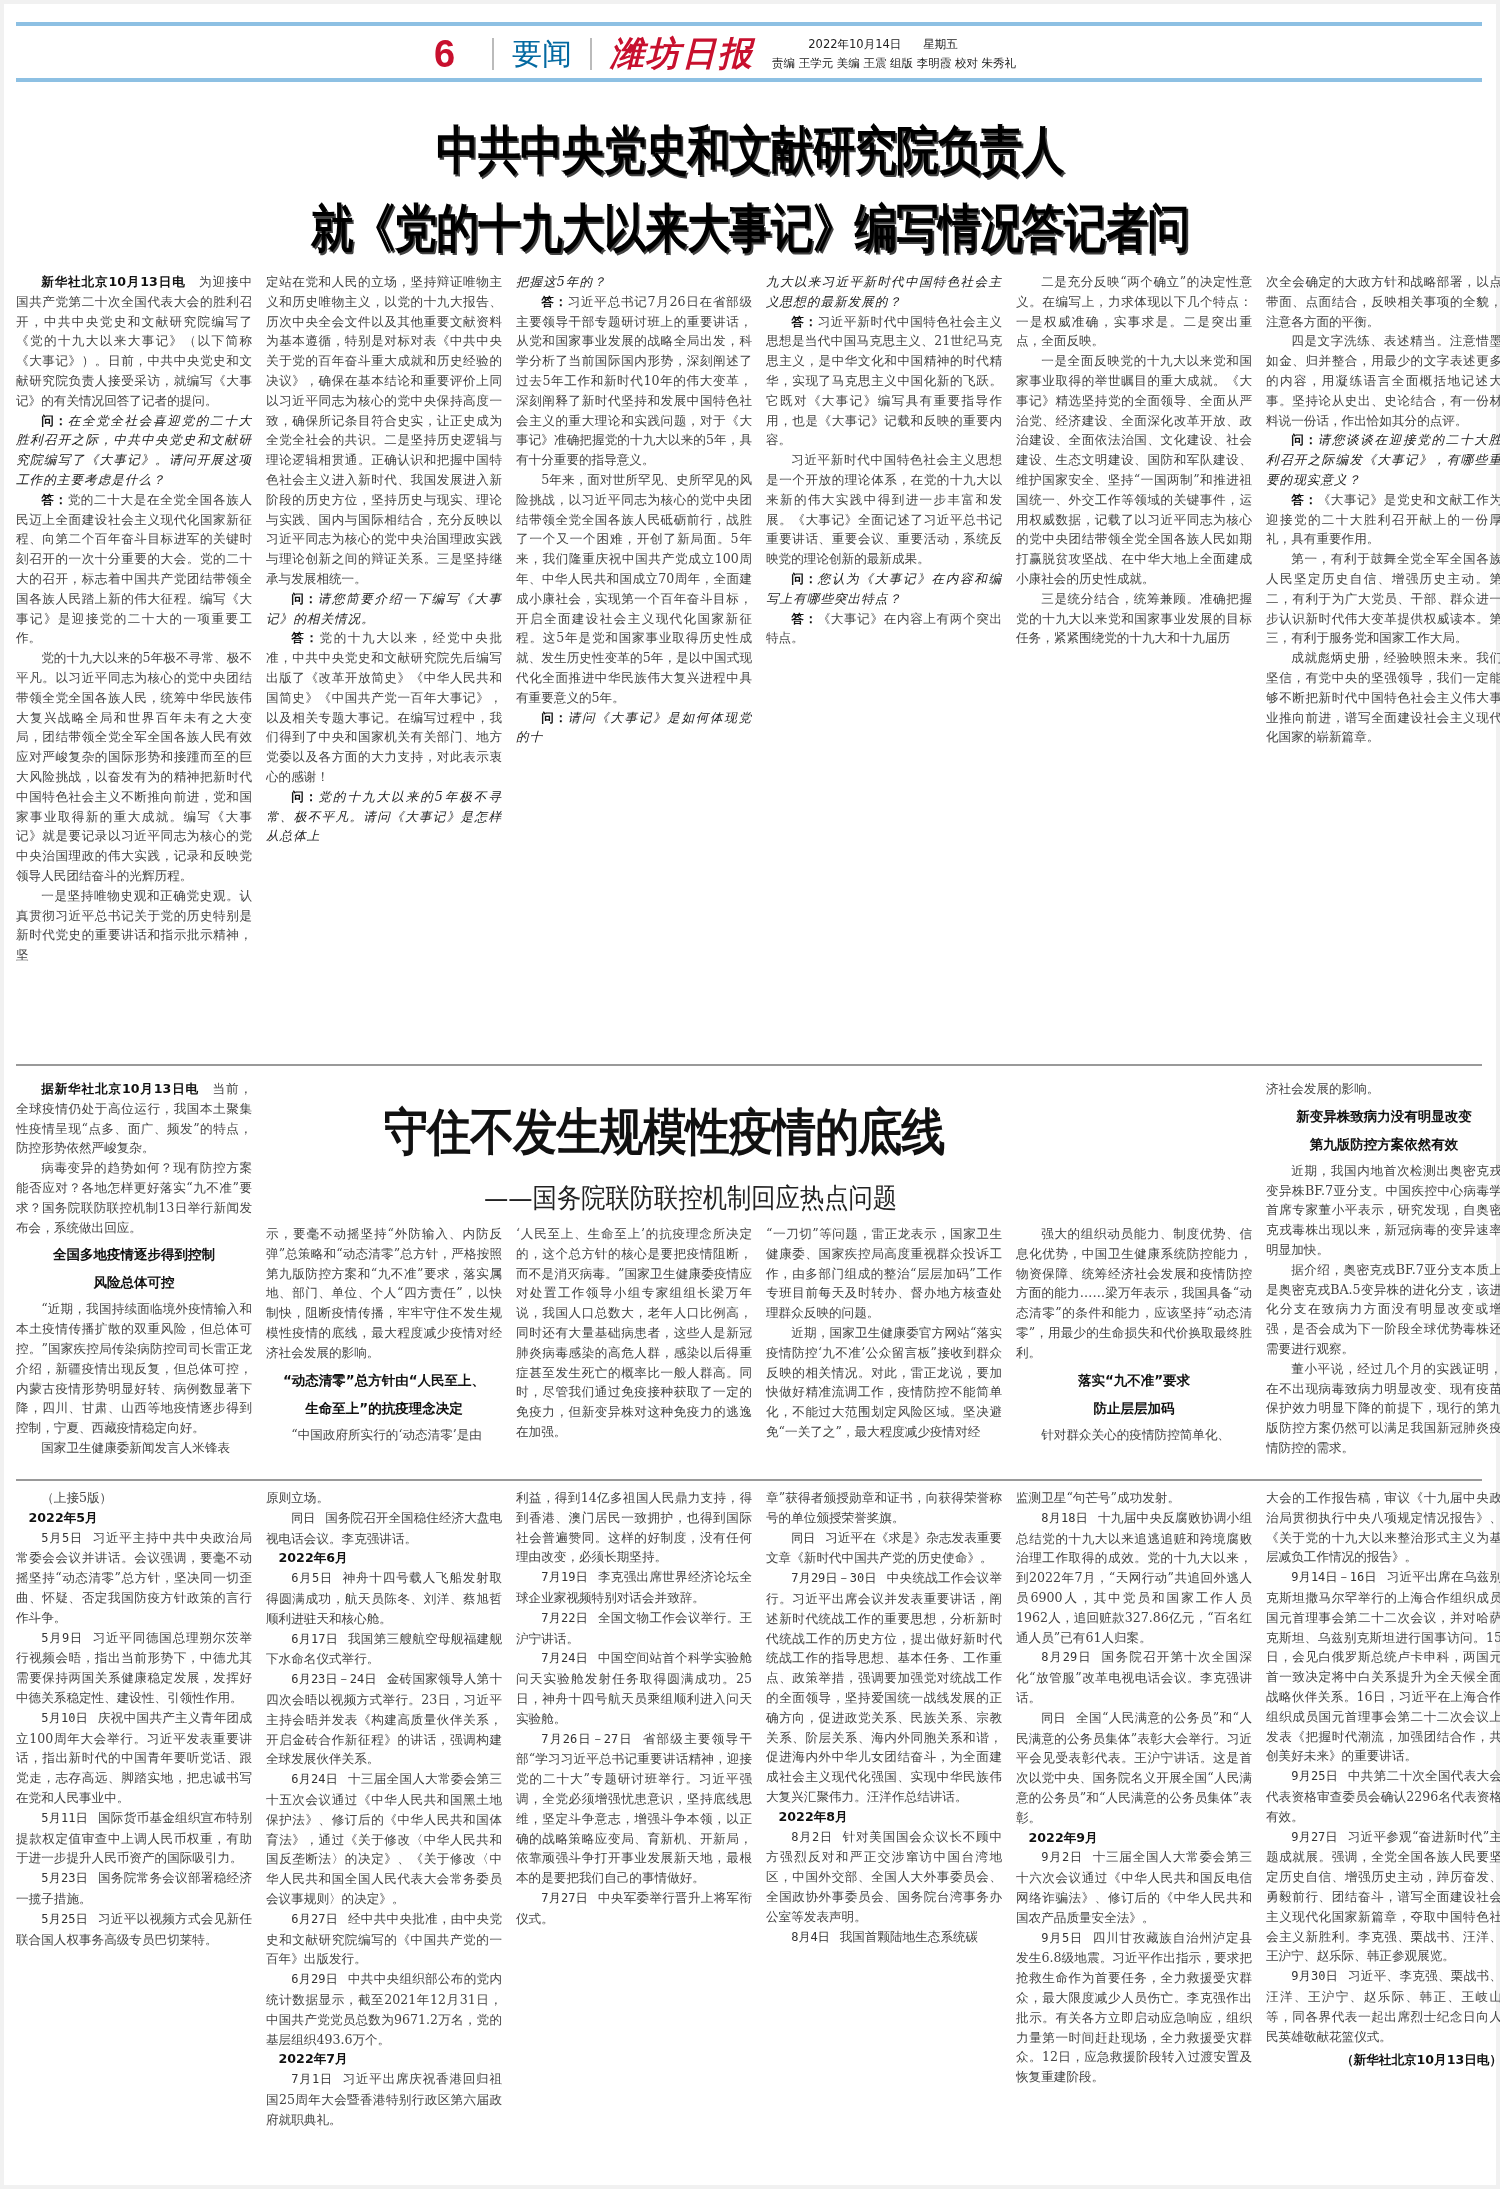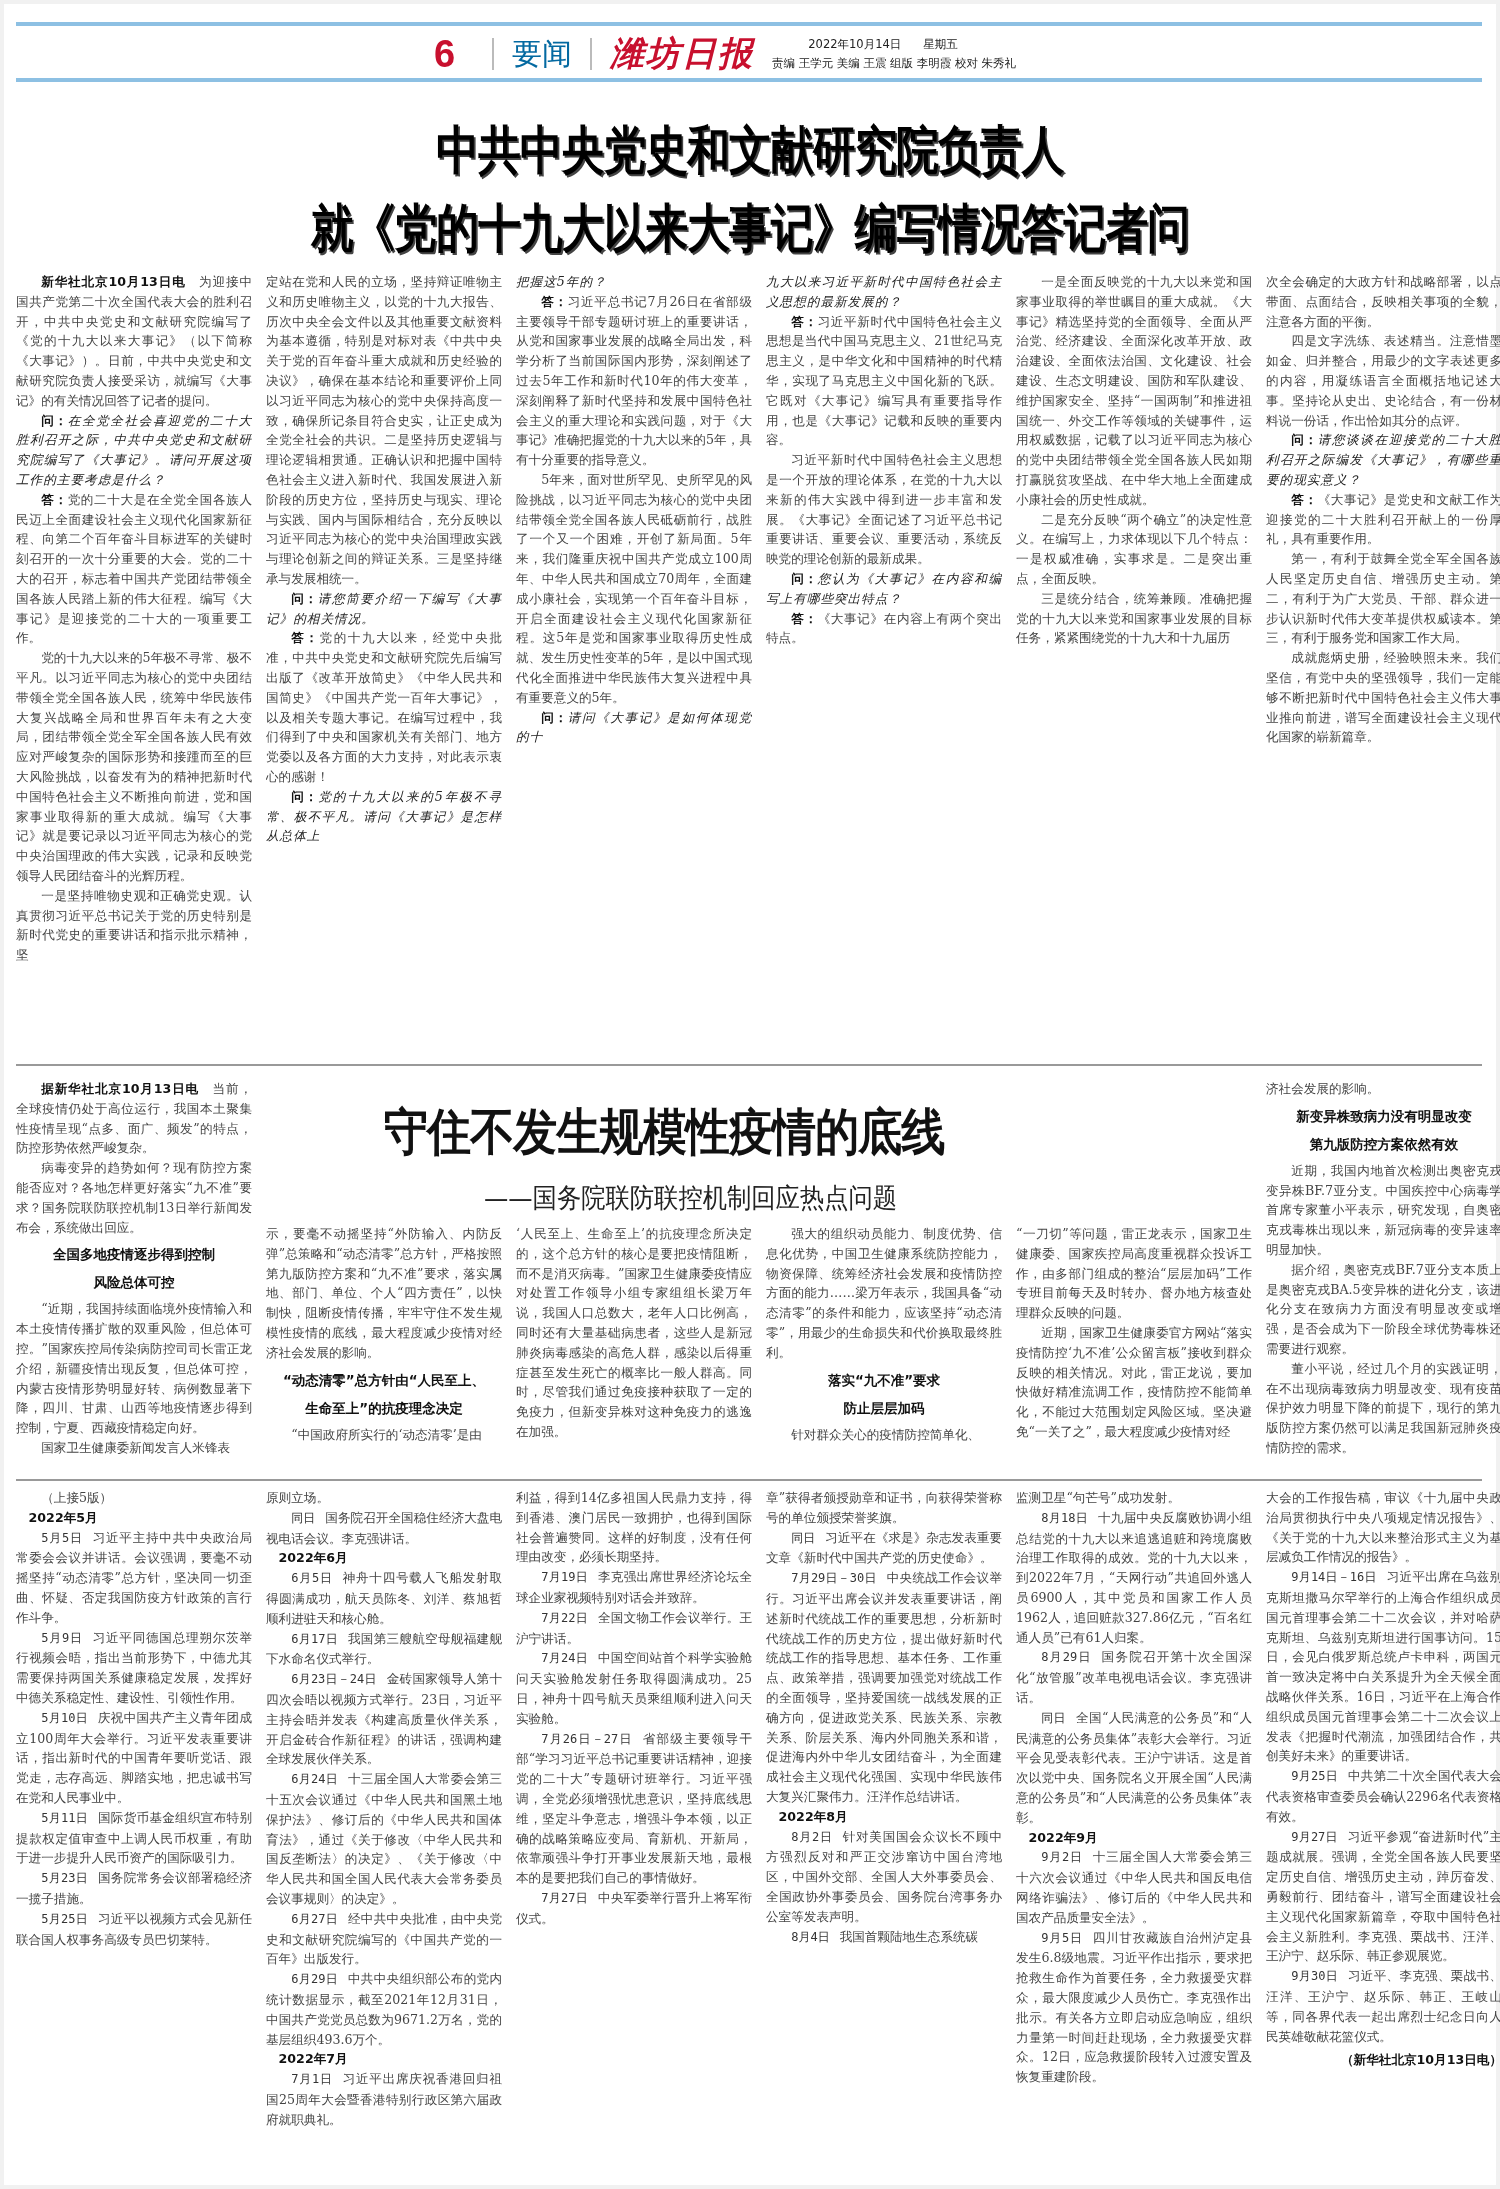--- a/index.html
+++ b/index.html
@@ -79,22 +79,22 @@
         <p><span class="qa-label">问：</span><span class="q">请问《大事记》是如何体现党的十</span></p>
       </div>
       <div class="col" style="height: 100%;">
         <p class="noind"><span class="q">九大以来习近平新时代中国特色社会主义思想的最新发展的？</span></p>
         <p><span class="qa-label">答：</span><span>习近平新时代中国特色社会主义思想是当代中国马克思主义、21世纪马克思主义，是中华文化和中国精神的时代精华，实现了马克思主义中国化新的飞跃。它既对《大事记》编写具有重要指导作用，也是《大事记》记载和反映的重要内容。</span></p>
         <p><span>习近平新时代中国特色社会主义思想是一个开放的理论体系，在党的十九大以来新的伟大实践中得到进一步丰富和发展。《大事记》全面记述了习近平总书记重要讲话、重要会议、重要活动，系统反映党的理论创新的最新成果。</span></p>
         <p><span class="qa-label">问：</span><span class="q">您认为《大事记》在内容和编写上有哪些突出特点？</span></p>
         <p><span class="qa-label">答：</span><span>《大事记》在内容上有两个突出特点。</span></p>
       </div>
       <div class="col" style="height: 100%;">
+        <p><span>二是充分反映“两个确立”的决定性意义。在编写上，力求体现以下几个特点：一是权威准确，实事求是。二是突出重点，全面反映。</span></p>
         <p><span>一是全面反映党的十九大以来党和国家事业取得的举世瞩目的重大成就。《大事记》精选坚持党的全面领导、全面从严治党、经济建设、全面深化改革开放、政治建设、全面依法治国、文化建设、社会建设、生态文明建设、国防和军队建设、维护国家安全、坚持“一国两制”和推进祖国统一、外交工作等领域的关键事件，运用权威数据，记载了以习近平同志为核心的党中央团结带领全党全国各族人民如期打赢脱贫攻坚战、在中华大地上全面建成小康社会的历史性成就。</span></p>
-        <p><span>二是充分反映“两个确立”的决定性意义。在编写上，力求体现以下几个特点：一是权威准确，实事求是。二是突出重点，全面反映。</span></p>
         <p><span>三是统分结合，统筹兼顾。准确把握党的十九大以来党和国家事业发展的目标任务，紧紧围绕党的十九大和十九届历</span></p>
       </div>
       <div class="col" style="height: 100%;">
         <p class="noind"><span>次全会确定的大政方针和战略部署，以点带面、点面结合，反映相关事项的全貌，注意各方面的平衡。</span></p>
         <p><span>四是文字洗练、表述精当。注意惜墨如金、归并整合，用最少的文字表述更多的内容，用凝练语言全面概括地记述大事。坚持论从史出、史论结合，有一份材料说一份话，作出恰如其分的点评。</span></p>
         <p><span class="qa-label">问：</span><span class="q">请您谈谈在迎接党的二十大胜利召开之际编发《大事记》，有哪些重要的现实意义？</span></p>
         <p><span class="qa-label">答：</span><span>《大事记》是党史和文献工作为迎接党的二十大胜利召开献上的一份厚礼，具有重要作用。</span></p>
         <p><span>第一，有利于鼓舞全党全军全国各族人民坚定历史自信、增强历史主动。第二，有利于为广大党员、干部、群众进一步认识新时代伟大变革提供权威读本。第三，有利于服务党和国家工作大局。</span></p>
         <p><span>成就彪炳史册，经验映照未来。我们坚信，有党中央的坚强领导，我们一定能够不断把新时代中国特色社会主义伟大事业推向前进，谱写全面建设社会主义现代化国家的崭新篇章。</span></p>
       </div>
@@ -116,28 +116,28 @@
       <div class="col" style="height: 100%; padding-top: 145px;">
         <p class="noind"><span>示，要毫不动摇坚持“外防输入、内防反弹”总策略和“动态清零”总方针，严格按照第九版防控方案和“九不准”要求，落实属地、部门、单位、个人“四方责任”，以快制快，阻断疫情传播，牢牢守住不发生规模性疫情的底线，最大程度减少疫情对经济社会发展的影响。</span></p>
         <p class="subhead">“动态清零”总方针由“人民至上、</p>
         <p class="subhead">生命至上”的抗疫理念决定</p>
         <p><span>“中国政府所实行的‘动态清零’是由</span></p>
       </div>
       <div class="col" style="height: 100%; padding-top: 145px;">
         <p class="noind"><span>‘人民至上、生命至上’的抗疫理念所决定的，这个总方针的核心是要把疫情阻断，而不是消灭病毒。”国家卫生健康委疫情应对处置工作领导小组专家组组长梁万年说，我国人口总数大，老年人口比例高，同时还有大量基础病患者，这些人是新冠肺炎病毒感染的高危人群，感染以后得重症甚至发生死亡的概率比一般人群高。同时，尽管我们通过免疫接种获取了一定的免疫力，但新变异株对这种免疫力的逃逸在加强。</span></p>
       </div>
       <div class="col" style="height: 100%; padding-top: 145px;">
+        <p class="noind"><span>“一刀切”等问题，雷正龙表示，国家卫生健康委、国家疾控局高度重视群众投诉工作，由多部门组成的整治“层层加码”工作专班目前每天及时转办、督办地方核查处理群众反映的问题。</span></p>
+        <p><span>近期，国家卫生健康委官方网站“落实疫情防控‘九不准’公众留言板”接收到群众反映的相关情况。对此，雷正龙说，要加快做好精准流调工作，疫情防控不能简单化，不能过大范围划定风险区域。坚决避免“一关了之”，最大程度减少疫情对经</span></p>
+      </div>
+      <div class="col" style="height: 100%; padding-top: 145px;">
         <p><span>强大的组织动员能力、制度优势、信息化优势，中国卫生健康系统防控能力，物资保障、统筹经济社会发展和疫情防控方面的能力……梁万年表示，我国具备“动态清零”的条件和能力，应该坚持“动态清零”，用最少的生命损失和代价换取最终胜利。</span></p>
         <p class="subhead">落实“九不准”要求</p>
         <p class="subhead">防止层层加码</p>
         <p><span>针对群众关心的疫情防控简单化、</span></p>
-      </div>
-      <div class="col" style="height: 100%; padding-top: 145px;">
-        <p class="noind"><span>“一刀切”等问题，雷正龙表示，国家卫生健康委、国家疾控局高度重视群众投诉工作，由多部门组成的整治“层层加码”工作专班目前每天及时转办、督办地方核查处理群众反映的问题。</span></p>
-        <p><span>近期，国家卫生健康委官方网站“落实疫情防控‘九不准’公众留言板”接收到群众反映的相关情况。对此，雷正龙说，要加快做好精准流调工作，疫情防控不能简单化，不能过大范围划定风险区域。坚决避免“一关了之”，最大程度减少疫情对经</span></p>
       </div>
       <div class="col" style="height: 100%;">
         <p class="noind"><span>济社会发展的影响。</span></p>
         <p class="subhead">新变异株致病力没有明显改变</p>
         <p class="subhead">第九版防控方案依然有效</p>
         <p><span>近期，我国内地首次检测出奥密克戎变异株BF.7亚分支。中国疾控中心病毒学首席专家董小平表示，研究发现，自奥密克戎毒株出现以来，新冠病毒的变异速率明显加快。</span></p>
         <p><span>据介绍，奥密克戎BF.7亚分支本质上是奥密克戎BA.5变异株的进化分支，该进化分支在致病力方面没有明显改变或增强，是否会成为下一阶段全球优势毒株还需要进行观察。</span></p>
         <p><span>董小平说，经过几个月的实践证明，在不出现病毒致病力明显改变、现有疫苗保护效力明显下降的前提下，现行的第九版防控方案仍然可以满足我国新冠肺炎疫情防控的需求。</span></p>
       </div>
     </div>

